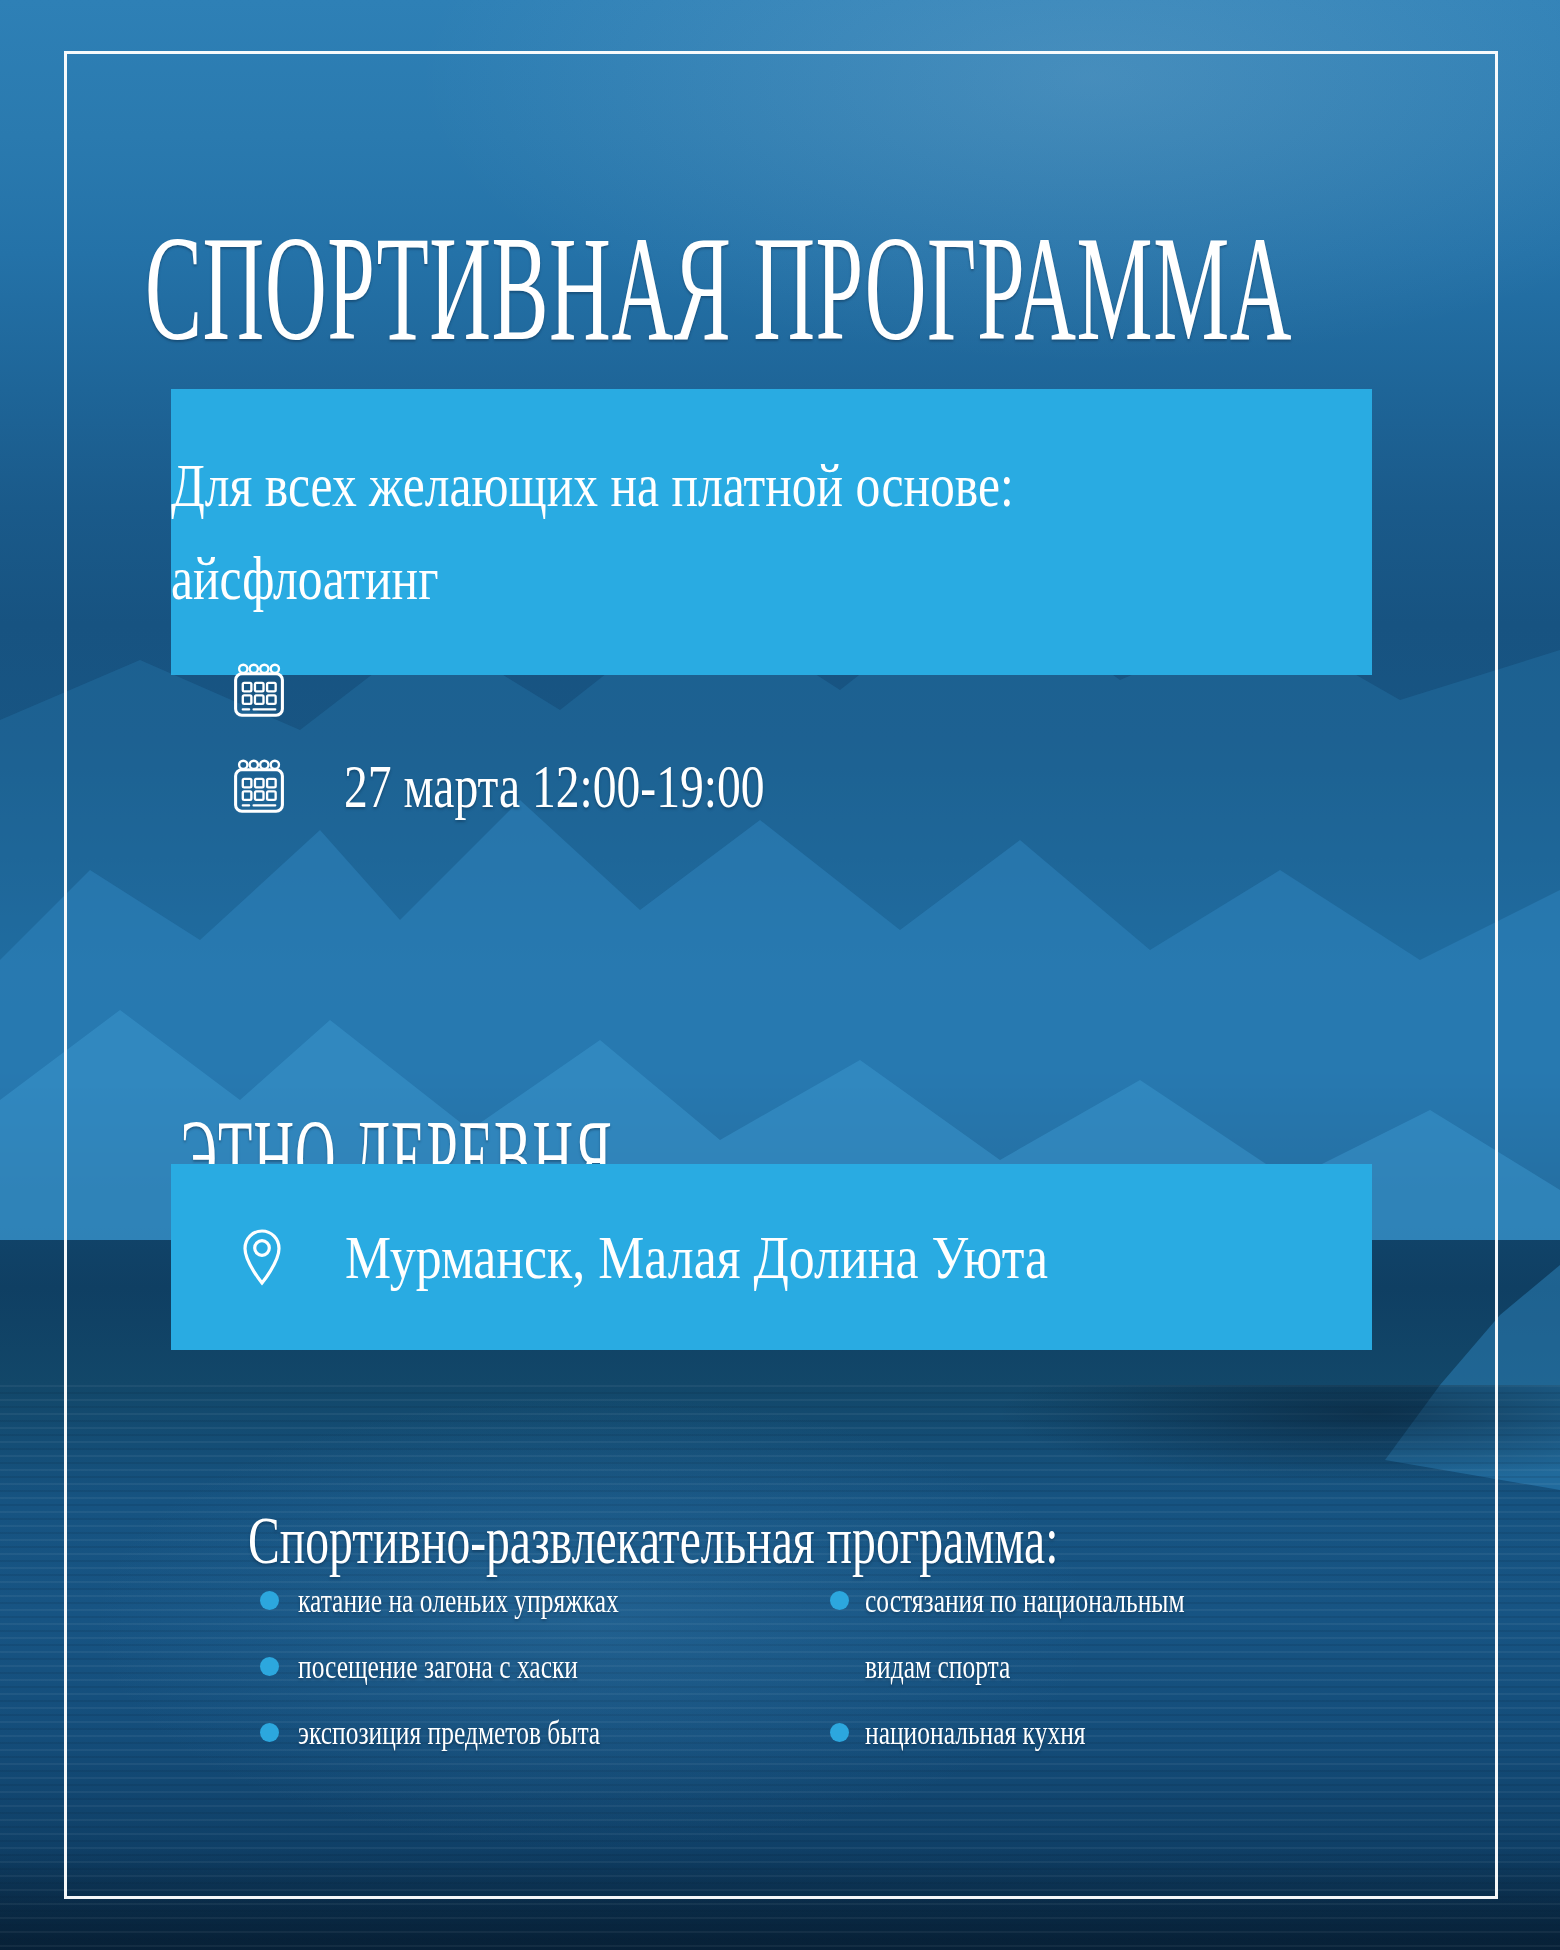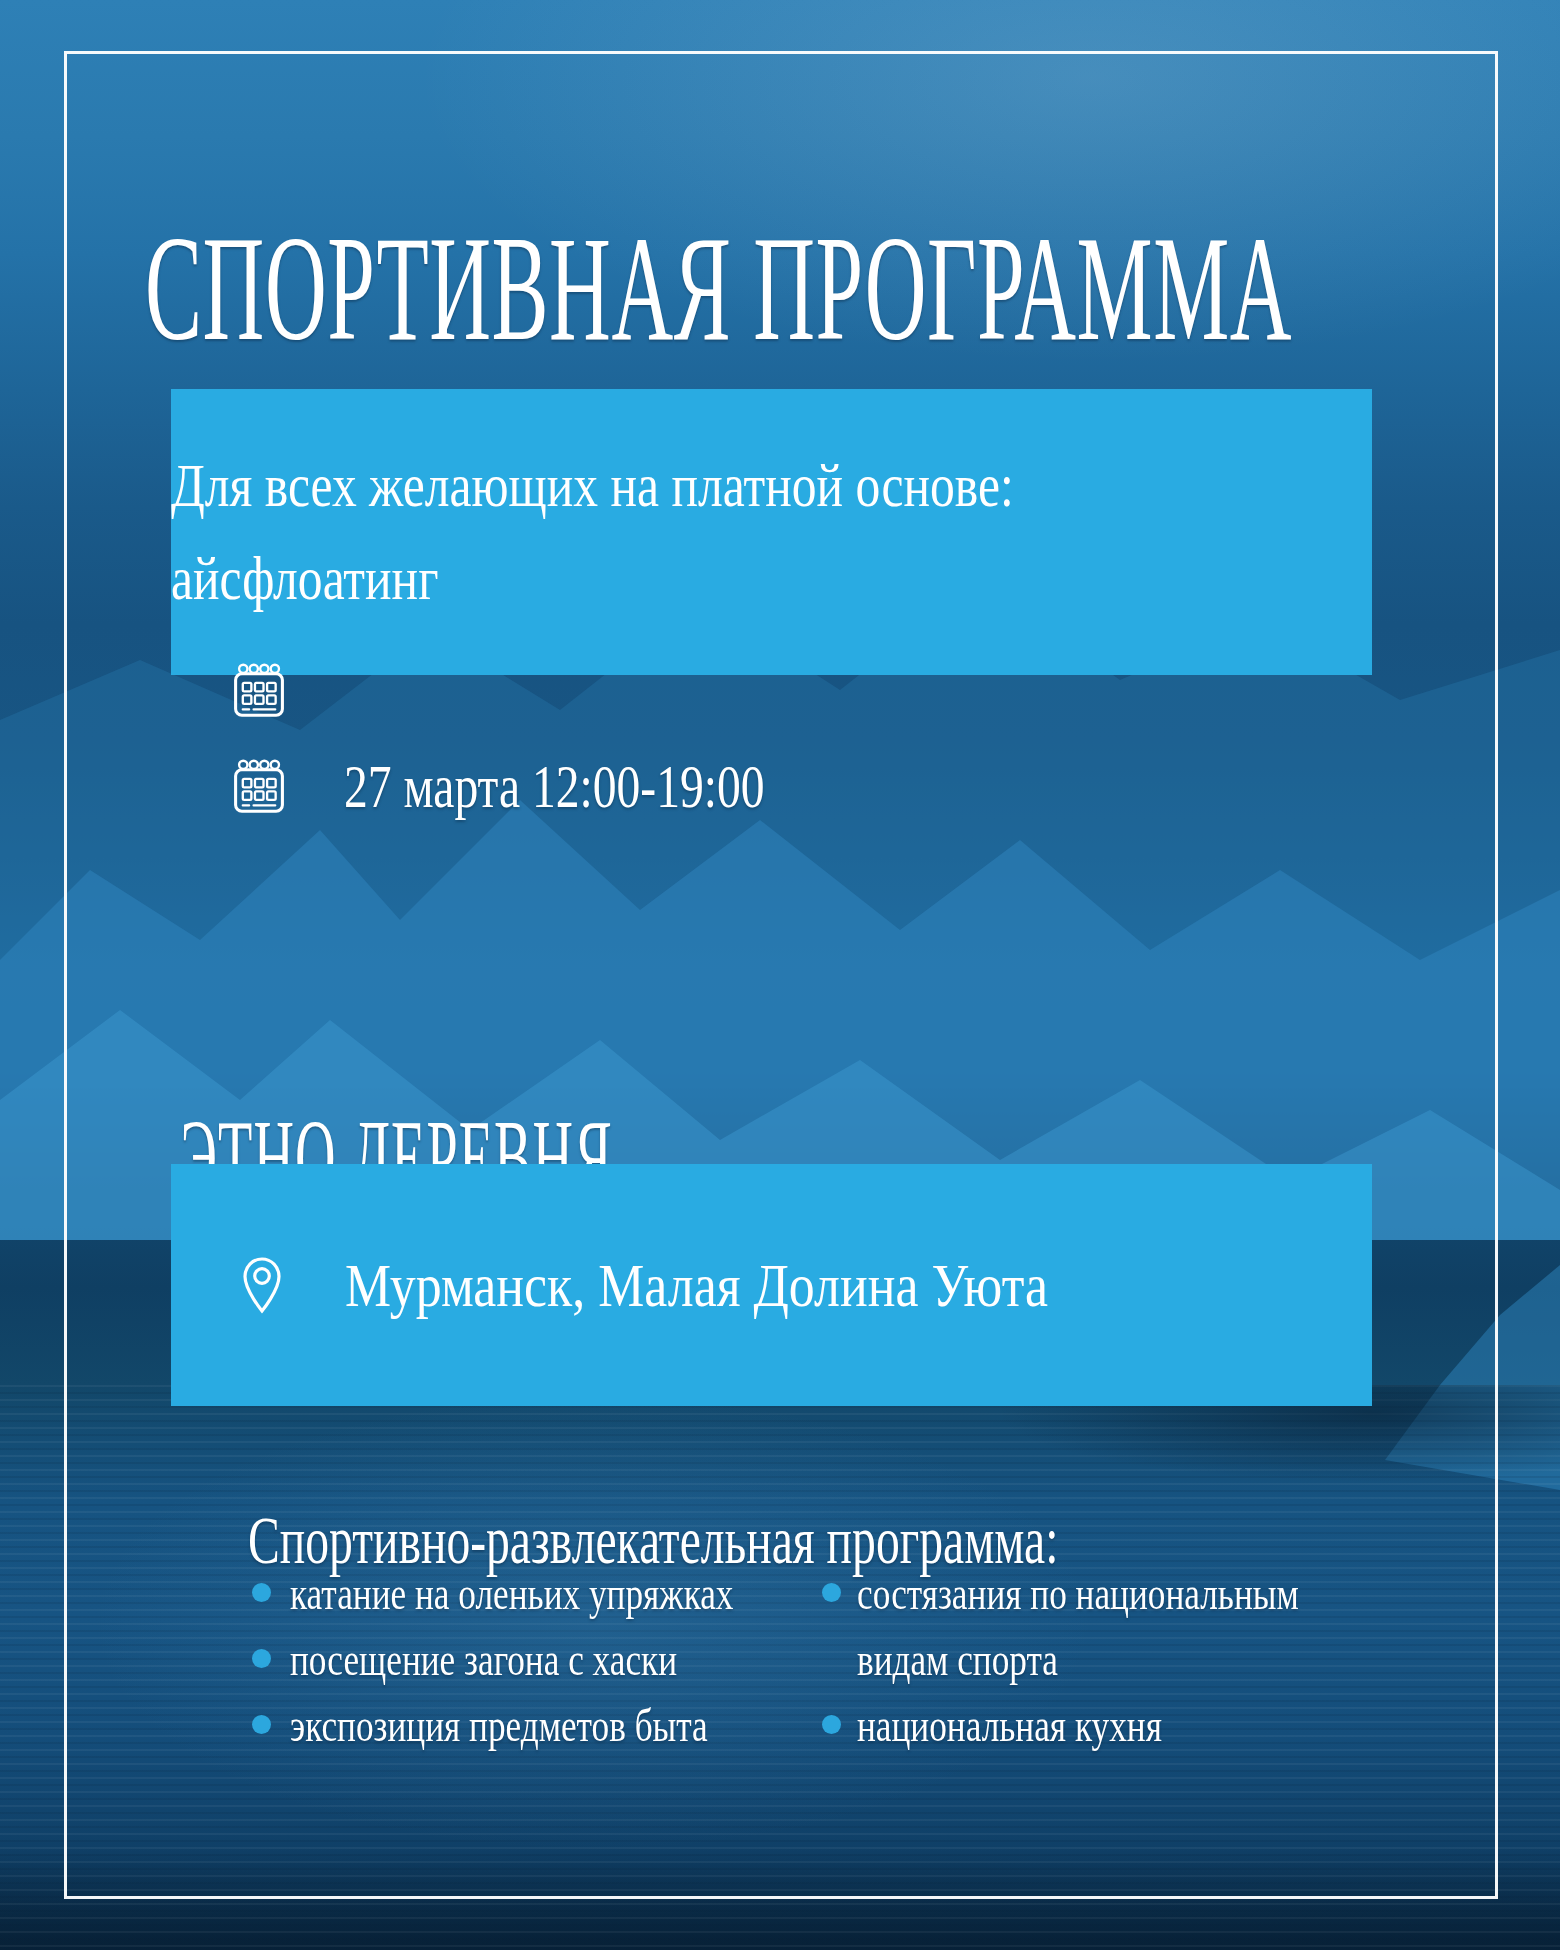--- a/index.html
+++ b/index.html
@@ -35,41 +35,41 @@
   .shadowed{text-shadow:0 2px 3px rgba(8,35,60,.38);}
   
   .title{position:absolute;left:145px;top:112px;font-size:150px;line-height:1;
     font-weight:400;letter-spacing:1px;}
   .title .sq{transform:scaleX(.57);}
   
   .banner{position:absolute;left:171px;width:1201px;background:#29abe2;
     display:flex;flex-direction:column;justify-content:center;box-sizing:border-box;}
   .banner1{top:389px;height:286px;font-size:62px;line-height:1.5;}
   .banner1 .sq{transform:scaleX(.80);}
-  .banner2{top:1164px;height:242px;padding-left:64px;row-gap:37px;}
+  .banner2{top:1164px;height:186px;padding-left:64px;row-gap:37px;}
   .inforow{display:flex;align-items:center;}
   .inforow .icon-cell{width:54px;display:flex;justify-content:center;flex:0 0 54px;}
   .inforow .txt{margin-left:56px;font-size:61px;line-height:1;}
   .row-location .sq{transform:scaleX(.85);}
   .row-dates .sq{transform:scaleX(.82);}
   
   .sessions{position:absolute;left:232px;top:642px;list-style:none;margin:0;padding:0;}
   .session{display:flex;align-items:center;height:96px;}
   .session .icon-cell{width:54px;flex:0 0 54px;display:flex;justify-content:center;}
   .session .txt{margin-left:58px;font-size:61px;line-height:1;}
   .session .sq{transform:scaleX(.78);transform-origin:left center;}
   
   .ethno-title{position:absolute;left:180px;top:1014px;font-size:108px;line-height:1;
     font-weight:400;letter-spacing:2px;}
   .ethno-title .sq{transform:scaleX(.52);}
   .program-heading{position:absolute;left:248px;top:1438px;font-size:68px;line-height:1;font-weight:400;}
   .program-heading .sq{transform:scaleX(.70);}
   
-  .bullets{position:absolute;top:1556px;list-style:none;margin:4px;padding:0;
-    font-size:47px;line-height:66px;}
+  .bullets{position:absolute;top:1556px;list-style:none;margin:12px;padding:0;
+    font-size:34px;line-height:66px;}
   .bullets.left{left:248px;width:560px;}
   .bullets.right{left:818px;width:560px;}
   .bullets li{position:relative;}
   .bullets.left li{padding-left:38px;}
   .bullets.right li{padding-left:35px;}
   .dot{position:absolute;left:0;top:23px;width:19px;height:19px;border-radius:50%;
     background:#2ca7de;}
   .bullets .sq{transform:scaleX(.75);transform-origin:left center;}
   .bullets .line{display:block;}
   .bullets .line .sq{transform:scaleX(.75);}

